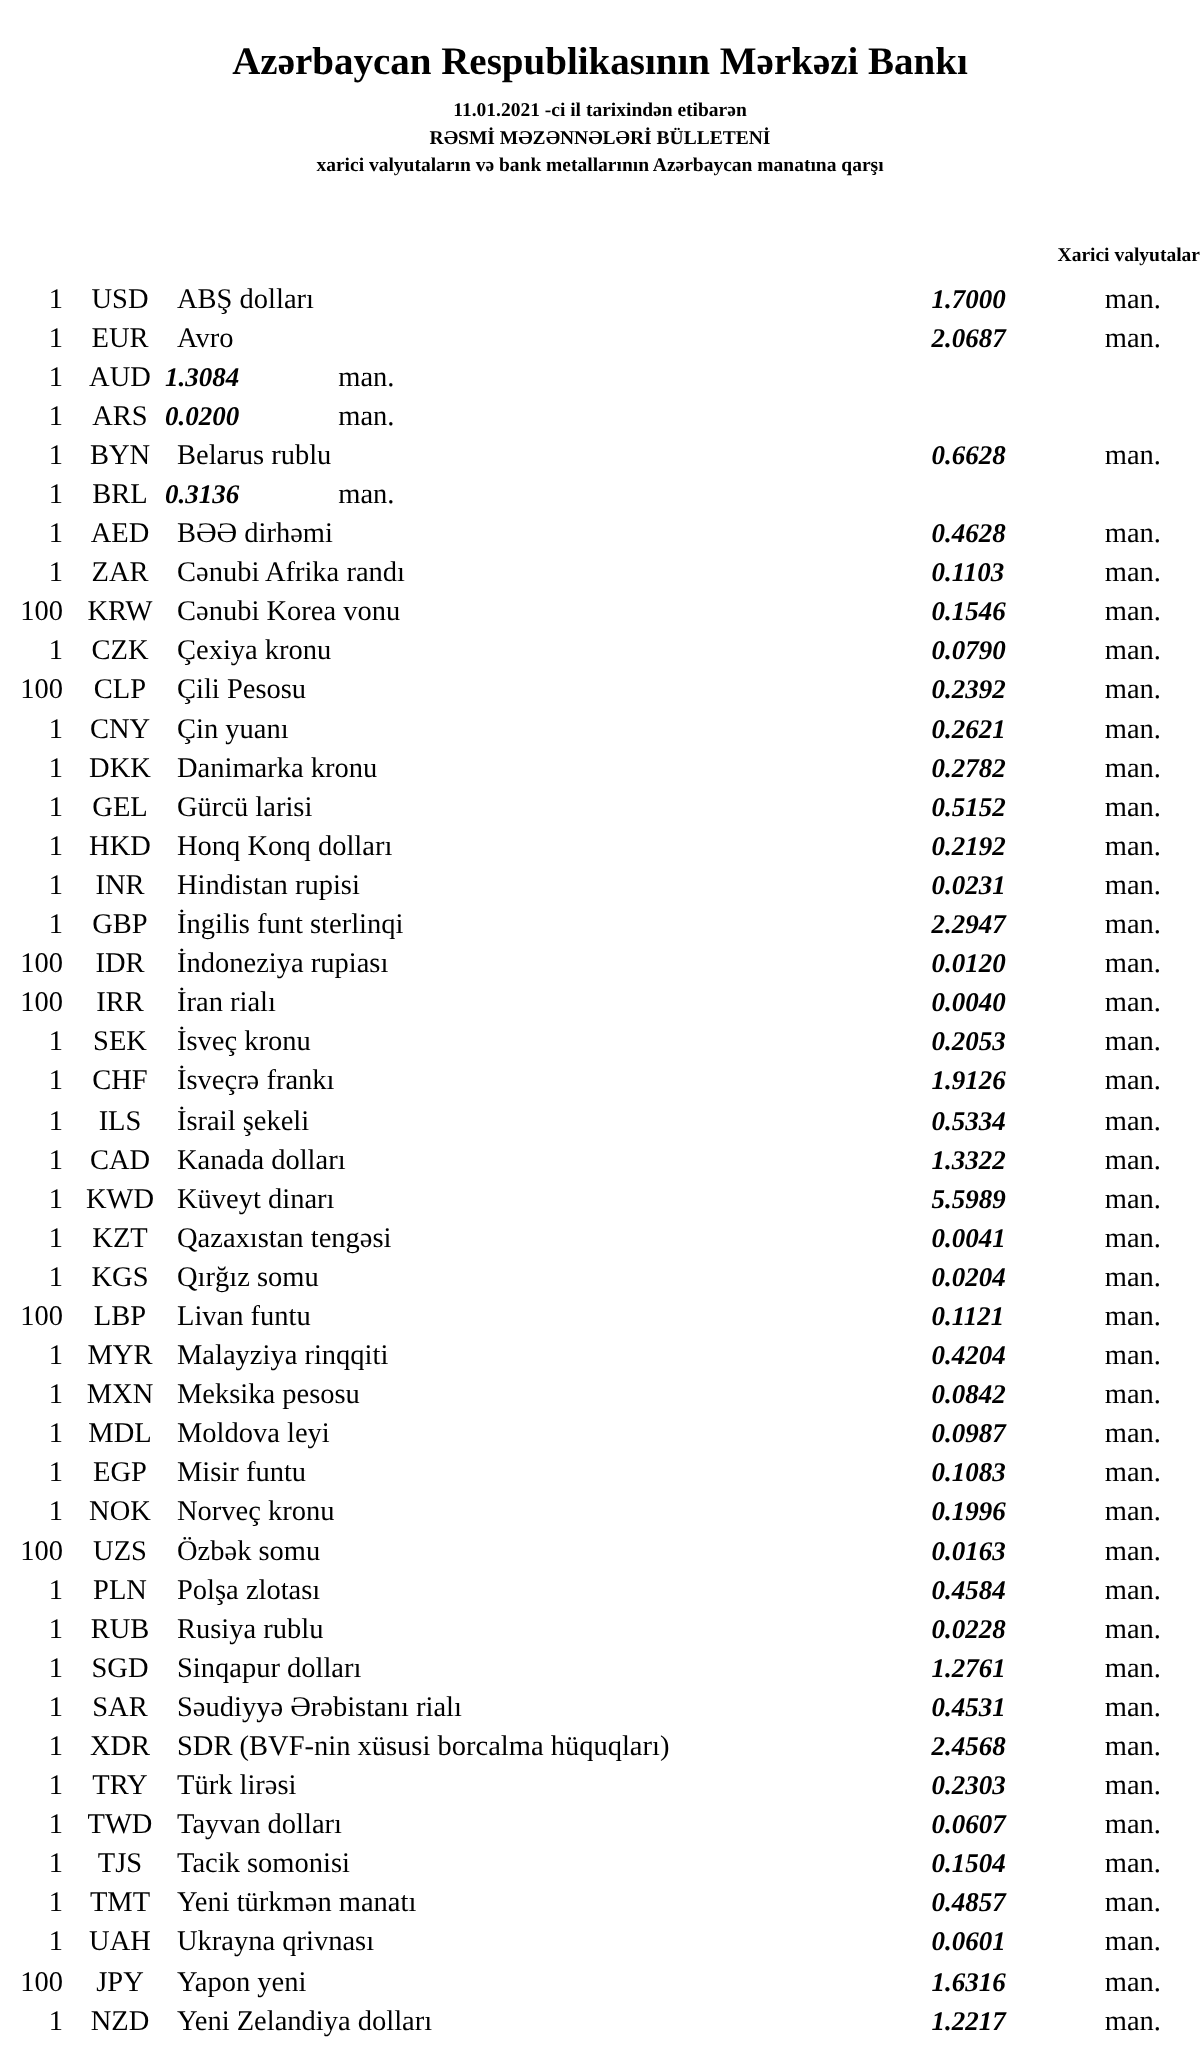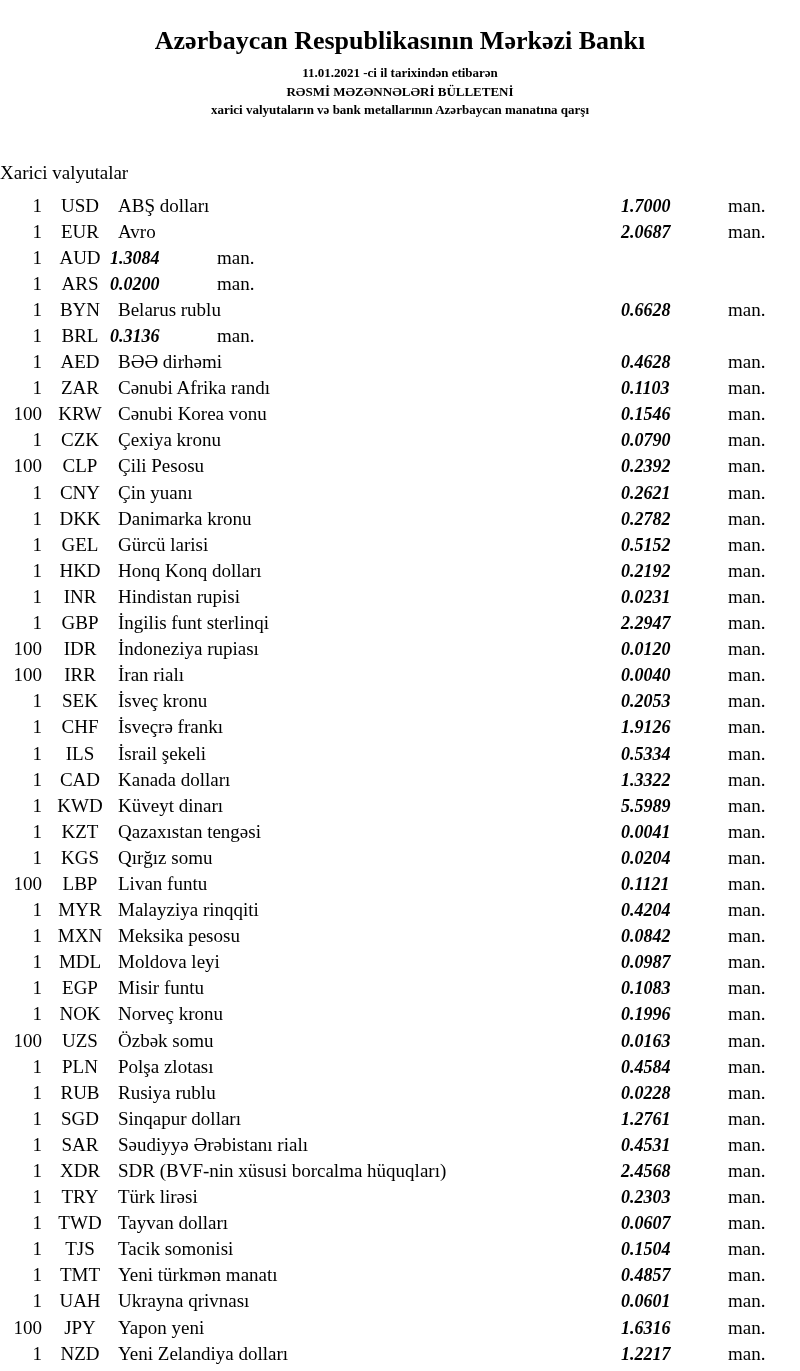--- a/index.html
+++ b/index.html
@@ -28,23 +28,23 @@
   .doc-line {
     font-size: 13px;
     font-weight: bold;
     line-height: 1.42;
   }
   .doc-line.first-sub {
     margin-top: 8px;
   }
   .section-title {
     margin-top: 42px;
-    text-align: left;
-    font-size: 19px;
-    font-weight: normal;
+    text-align: right;
+    font-size: 13px;
+    font-weight: bold;
   }
   .rates-table {
     margin-top: 11px;
   }
   .rate-row {
     display: flex;
     align-items: baseline;
     height: 26.1px;
     font-size: 19px;
     padding-right: 26px;
@@ -71,21 +71,21 @@
     width: 92px;
     text-align: left;
     font-weight: bold;
     font-style: italic;
     font-size: 18px;
     flex: 0 0 auto;
   }
   .unit-cell {
     width: 46px;
     margin-left: 15px;
-    text-align: left;
+    text-align: right;
     flex: 0 0 auto;
   }
 </style>
 </head>
 <body>
 
 <div class="page">
 
   <div class="doc-header">
     <div class="doc-title">Azərbaycan Respublikasının Mərkəzi Bankı</div>

